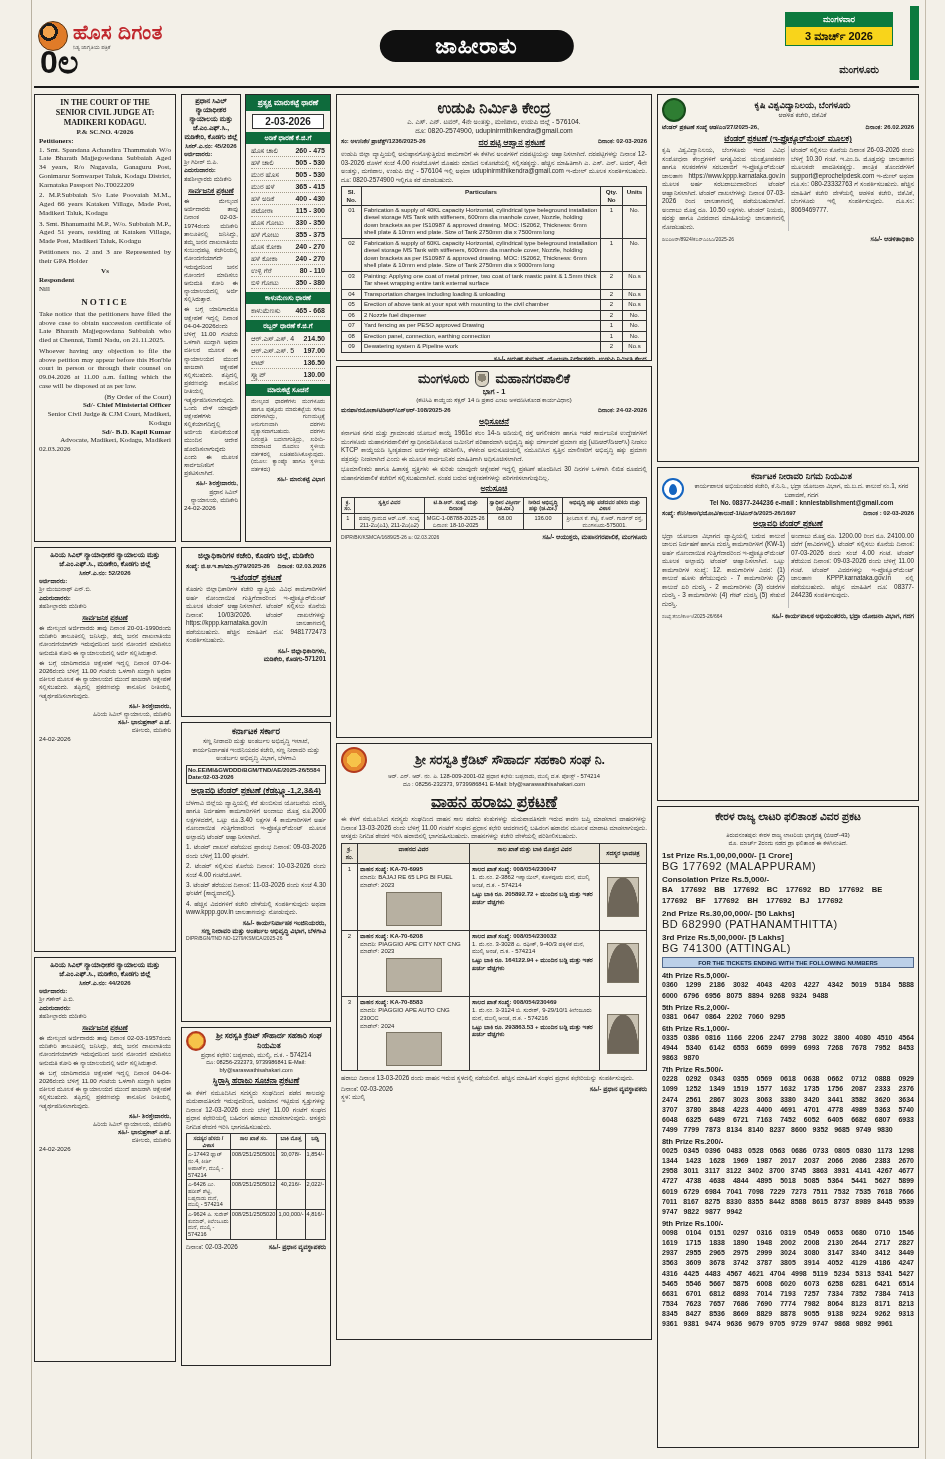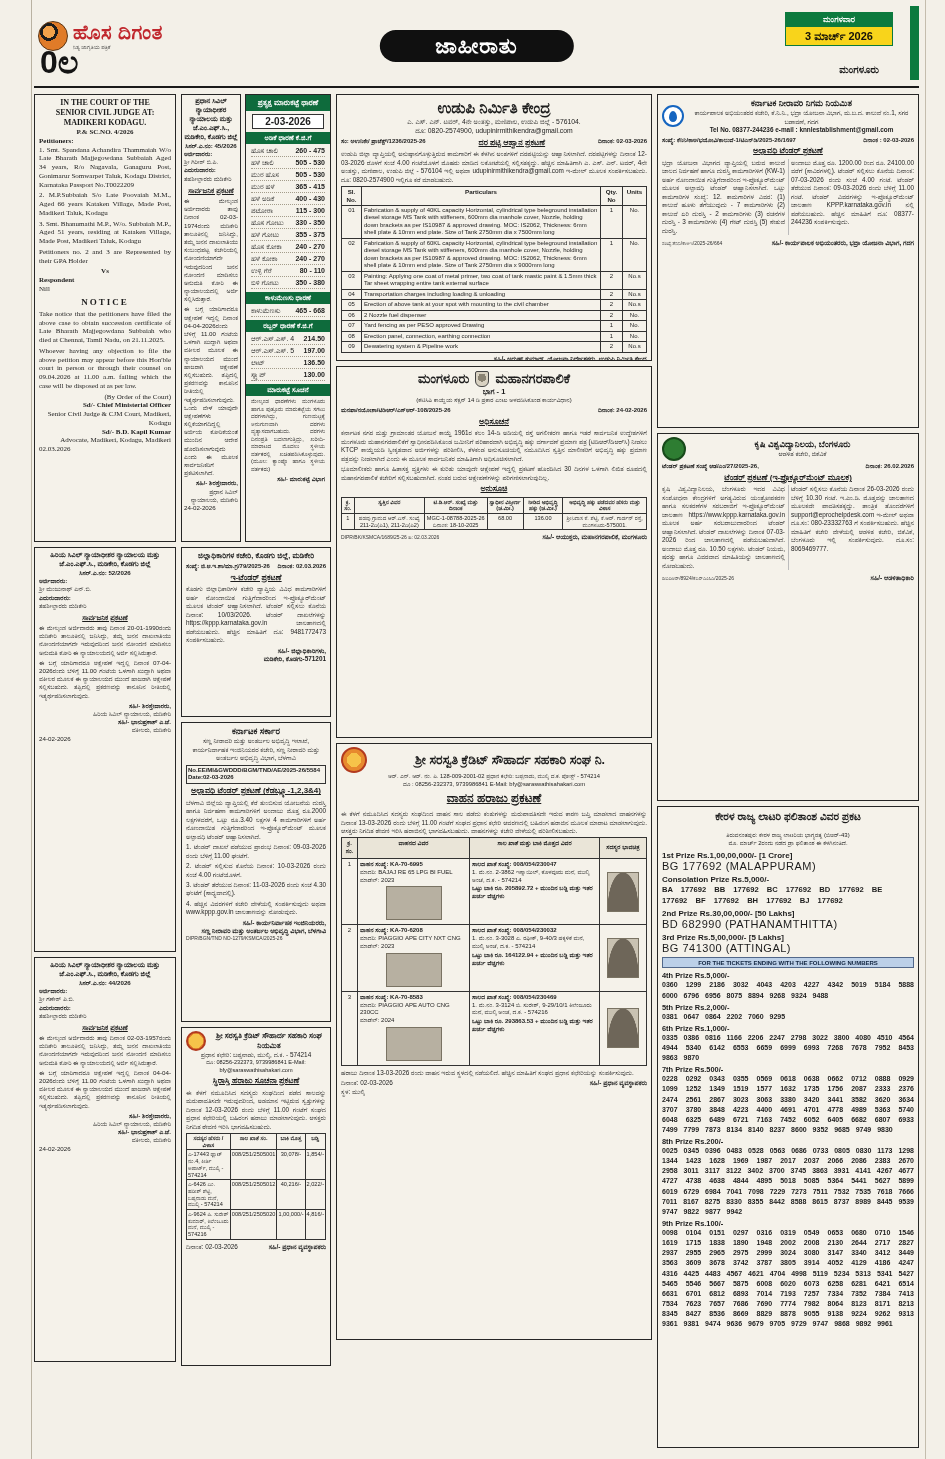--- a/index.html
+++ b/index.html
@@ -90,21 +90,21 @@
     background:radial-gradient(circle at 50% 40%, #8a8373 0 4px, #d9d2c2 4px)}
   .mtable{width:100%;border-collapse:collapse;font-size:5.6px;line-height:1.2;margin-top:2px}
   .mtable th,.mtable td{border:1px solid #333;padding:1px;vertical-align:top;text-align:center}
 
   
   .sv-head{display:flex;align-items:center;gap:6px}
   .sv-logo{width:26px;height:26px;border-radius:50%;border:2px solid #b23a1f;
     background:radial-gradient(circle at 50% 50%, #f6c44a 0 7px, #e78a2e 7px);flex:none}
   .sv-name{font-size:12.5px;font-weight:bold;text-align:center;flex:1}
   .sv-reg{font-size:5.8px;text-align:center}
-  .sv-big{font-size:12px;font-weight:bold;text-align:center;text-decoration:underline;margin:3px 0}
+  .sv-big{font-size:16px;font-weight:bold;text-align:center;text-decoration:underline;margin:3px 0}
   .vhead,.vrow{display:flex;border:1px solid #333;border-top:none;font-size:6px;line-height:1.3}
   .vhead{border-top:1px solid #333;font-weight:bold;text-align:center;background:#eae5d8}
   .vhead>div,.vrow>div{border-right:1px solid #333;padding:2px}
   .vhead>div:last-child,.vrow>div:last-child{border-right:none}
   .vsl{width:16px;flex:none;text-align:center}
   .vveh{width:112px;flex:none}
   .vloan{flex:1}
   .vmem{width:46px;flex:none;display:flex;align-items:center;justify-content:center}
   .vphoto{width:56px;height:34px;background:#b7b0a1;border:1px solid #7a7363;margin:2px auto}
   .photo{width:32px;height:40px;border:1px solid #7a7363;
@@ -656,69 +656,69 @@
           <span>ದಿನಾಂಕ: 02-03-2026</span><br>
           <span>ಸ್ಥಳ: ಮುಲ್ಕಿ</span>
         </span>
         <span class="bold">ಸಹಿ/- ಪ್ರಧಾನ ವ್ಯವಸ್ಥಾಪಕರು</span>
       </div>
     </section>
   </div>
 
   <div class="col">
 
-    <section class="b h334 tn">
-      <div class="agri-head">
-        <div class="knnl-logo">
-            <span class="knnl-drop"></span>
-          </div>
-        <div style="flex:1">
-          <div class="org">ಕರ್ನಾಟಕ ನೀರಾವರಿ ನಿಗಮ ನಿಯಮಿತ</div>
-          <div class="org-sm">ಕಾರ್ಯಪಾಲಕ ಅಭಿಯಂತರರ ಕಚೇರಿ, ಕೆ.ನಿ.ನಿ., ಭದ್ರಾ ಯೋಜನಾ ವಿಭಾಗ, ಮ.ಬ.ದ. ಕಾಲುವೆ ನಂ.1, ಸಗರ ಬಡಾವಣೆ, ಗದಗ</div>
-          <div class="org-sm bold">Tel No. 08377-244236  e-mail : knnlestablishment@gmail.com</div>
-        </div>
-      </div>
-      <div class="ref">
-        <span>ಸಂಖ್ಯೆ: ಕೆನಿನಿ/ಕಾಅ/ಭಯೋವಿ/ಕಾಲುವೆ-1/ಟಿಎನ್‌ಡಿ/2025-26/1697</span>
-        <span>ದಿನಾಂಕ : 02-03-2026</span>
-      </div>
-      <div class="hd2">ಅಲ್ಪಾವಧಿ ಟೆಂಡರ್ ಪ್ರಕಟಣೆ</div>
-      <div class="twocol">
-        <p>ಭದ್ರಾ ಯೋಜನಾ ವಿಭಾಗದ ವ್ಯಾಪ್ತಿಯಲ್ಲಿ ಬರುವ ಕಾಲುವೆ ಜಾಲದ ನಿರ್ವಹಣೆ ಹಾಗೂ ದುರಸ್ತಿ ಕಾಮಗಾರಿಗಳಿಗೆ (KW-1) ಅರ್ಹ ನೋಂದಾಯಿತ ಗುತ್ತಿಗೆದಾರರಿಂದ ಇ-ಪ್ರೊಕ್ಯೂರ್‌ಮೆಂಟ್ ಮೂಲಕ ಅಲ್ಪಾವಧಿ ಟೆಂಡರ್ ಆಹ್ವಾನಿಸಲಾಗಿದೆ. ಒಟ್ಟು ಕಾಮಗಾರಿಗಳ ಸಂಖ್ಯೆ: 12. ಕಾಮಗಾರಿಗಳ ವಿವರ: (1) ಕಾಲುವೆ ಹೂಳು ತೆಗೆಯುವುದು - 7 ಕಾಮಗಾರಿಗಳು (2) ಕಾಲುವೆ ಏರಿ ದುರಸ್ತಿ - 2 ಕಾಮಗಾರಿಗಳು (3) ರಚನೆಗಳ ದುರಸ್ತಿ - 3 ಕಾಮಗಾರಿಗಳು (4) ಗೇಟ್ ದುರಸ್ತಿ (5) ಸೇತುವೆ ದುರಸ್ತಿ.</p>
-        <p>ಅಂದಾಜು ಮೊತ್ತ ರೂ. 1200.00 ರಿಂದ ರೂ. 24100.00 ವರೆಗೆ (ಸಾವಿರಗಳಲ್ಲಿ). ಟೆಂಡರ್ ಸಲ್ಲಿಸಲು ಕೊನೆಯ ದಿನಾಂಕ: 07-03-2026 ರಂದು ಸಂಜೆ 4.00 ಗಂಟೆ. ಟೆಂಡರ್ ತೆರೆಯುವ ದಿನಾಂಕ: 09-03-2026 ರಂದು ಬೆಳಿಗ್ಗೆ 11.00 ಗಂಟೆ. ಟೆಂಡರ್ ವಿವರಗಳನ್ನು ಇ-ಪ್ರೊಕ್ಯೂರ್‌ಮೆಂಟ್ ಜಾಲತಾಣ KPPP.karnataka.gov.in ನಲ್ಲಿ ಪಡೆಯಬಹುದು. ಹೆಚ್ಚಿನ ಮಾಹಿತಿಗೆ ದೂ: 08377-244236 ಸಂಪರ್ಕಿಸುವುದು.</p>
-      </div>
-      <div class="split" style="margin-top:4px">
-        <span class="dipr">ಸಂಖ್ಯೆ:ಕೆನಿನಿ/ಕಾಅಇ/2025-26/664</span>
-        <span class="sig">
-          <span>ಸಹಿ/- ಕಾರ್ಯಪಾಲಕ ಅಭಿಯಂತರರು,</span>
-          <span>ಭದ್ರಾ ಯೋಜನಾ ವಿಭಾಗ, ಗದಗ</span>
-        </span>
-      </div>
-    </section>
-
     <section class="b h368 tn">
       <div class="agri-head">
         <div class="agri-logo"></div>
         <div style="flex:1">
           <div class="org">ಕೃಷಿ ವಿಶ್ವವಿದ್ಯಾನಿಲಯ, ಬೆಂಗಳೂರು</div>
           <div class="org-sm">ಆಡಳಿತ ಕಚೇರಿ, ಜಿಕೆವಿಕೆ</div>
         </div>
       </div>
       <div class="ref">
         <span>ಟೆಂಡರ್ ಪ್ರಕಟಣೆ ಸಂಖ್ಯೆ ಆಡ/ಎಂ/27/2025-26,</span>
         <span>ದಿನಾಂಕ: 26.02.2026</span>
       </div>
       <div class="hd2">ಟೆಂಡರ್ ಪ್ರಕಟಣೆ (ಇ-ಪ್ರೊಕ್ಯೂರ್‌ಮೆಂಟ್ ಮೂಲಕ)</div>
       <div class="twocol">
         <p>ಕೃಷಿ ವಿಶ್ವವಿದ್ಯಾನಿಲಯ, ಬೆಂಗಳೂರು ಇದರ ವಿವಿಧ ಸಂಶೋಧನಾ ಕೇಂದ್ರಗಳಿಗೆ ಅಗತ್ಯವಿರುವ ಯಂತ್ರೋಪಕರಣ ಹಾಗೂ ಸಲಕರಣೆಗಳ ಸರಬರಾಜಿಗೆ ಇ-ಪ್ರೊಕ್ಯೂರ್‌ಮೆಂಟ್ ಜಾಲತಾಣ https://www.kppp.karnataka.gov.in ಮೂಲಕ ಅರ್ಹ ಸರಬರಾಜುದಾರರಿಂದ ಟೆಂಡರ್ ಆಹ್ವಾನಿಸಲಾಗಿದೆ. ಟೆಂಡರ್ ದಾಖಲೆಗಳನ್ನು ದಿನಾಂಕ 07-03-2026 ರಿಂದ ಜಾಲತಾಣದಲ್ಲಿ ಪಡೆಯಬಹುದಾಗಿದೆ. ಅಂದಾಜು ಮೊತ್ತ ರೂ. 10.50 ಲಕ್ಷಗಳು. ಟೆಂಡರ್ ನಿಯಮ, ಷರತ್ತು ಹಾಗೂ ವಿವರವಾದ ಮಾಹಿತಿಯನ್ನು ಜಾಲತಾಣದಲ್ಲಿ ನೋಡಬಹುದು.</p>
         <p>ಟೆಂಡರ್ ಸಲ್ಲಿಸಲು ಕೊನೆಯ ದಿನಾಂಕ 26-03-2026 ರಂದು ಬೆಳಿಗ್ಗೆ 10.30 ಗಂಟೆ. ಇ.ಎಂ.ಡಿ. ಮೊತ್ತವನ್ನು ಜಾಲತಾಣದ ಮೂಲಕವೇ ಪಾವತಿಸತಕ್ಕದ್ದು. ತಾಂತ್ರಿಕ ತೊಂದರೆಗಳಿಗೆ support@eprochelpdesk.com ಇ-ಮೇಲ್ ಅಥವಾ ದೂ.ಸಂ: 080-23332763 ಗೆ ಸಂಪರ್ಕಿಸಬಹುದು. ಹೆಚ್ಚಿನ ಮಾಹಿತಿಗೆ ಕಚೇರಿ ವೇಳೆಯಲ್ಲಿ ಆಡಳಿತ ಕಚೇರಿ, ಜಿಕೆವಿಕೆ, ಬೆಂಗಳೂರು ಇಲ್ಲಿ ಸಂಪರ್ಕಿಸುವುದು. ದೂ.ಸಂ: 8069469777.</p>
       </div>
       <div class="split" style="margin-top:4px">
         <span class="dipr">ಡಿಐಪಿಆರ್/8924/ಕೆಎಸ್ಎಂಸಿಎ/2025-26</span>
         <span class="sig">ಸಹಿ/- ಆಡಳಿತಾಧಿಕಾರಿ</span>
+      </div>
+    </section>
+
+    <section class="b h334 tn">
+      <div class="agri-head">
+        <div class="knnl-logo">
+            <span class="knnl-drop"></span>
+          </div>
+        <div style="flex:1">
+          <div class="org">ಕರ್ನಾಟಕ ನೀರಾವರಿ ನಿಗಮ ನಿಯಮಿತ</div>
+          <div class="org-sm">ಕಾರ್ಯಪಾಲಕ ಅಭಿಯಂತರರ ಕಚೇರಿ, ಕೆ.ನಿ.ನಿ., ಭದ್ರಾ ಯೋಜನಾ ವಿಭಾಗ, ಮ.ಬ.ದ. ಕಾಲುವೆ ನಂ.1, ಸಗರ ಬಡಾವಣೆ, ಗದಗ</div>
+          <div class="org-sm bold">Tel No. 08377-244236  e-mail : knnlestablishment@gmail.com</div>
+        </div>
+      </div>
+      <div class="ref">
+        <span>ಸಂಖ್ಯೆ: ಕೆನಿನಿ/ಕಾಅ/ಭಯೋವಿ/ಕಾಲುವೆ-1/ಟಿಎನ್‌ಡಿ/2025-26/1697</span>
+        <span>ದಿನಾಂಕ : 02-03-2026</span>
+      </div>
+      <div class="hd2">ಅಲ್ಪಾವಧಿ ಟೆಂಡರ್ ಪ್ರಕಟಣೆ</div>
+      <div class="twocol">
+        <p>ಭದ್ರಾ ಯೋಜನಾ ವಿಭಾಗದ ವ್ಯಾಪ್ತಿಯಲ್ಲಿ ಬರುವ ಕಾಲುವೆ ಜಾಲದ ನಿರ್ವಹಣೆ ಹಾಗೂ ದುರಸ್ತಿ ಕಾಮಗಾರಿಗಳಿಗೆ (KW-1) ಅರ್ಹ ನೋಂದಾಯಿತ ಗುತ್ತಿಗೆದಾರರಿಂದ ಇ-ಪ್ರೊಕ್ಯೂರ್‌ಮೆಂಟ್ ಮೂಲಕ ಅಲ್ಪಾವಧಿ ಟೆಂಡರ್ ಆಹ್ವಾನಿಸಲಾಗಿದೆ. ಒಟ್ಟು ಕಾಮಗಾರಿಗಳ ಸಂಖ್ಯೆ: 12. ಕಾಮಗಾರಿಗಳ ವಿವರ: (1) ಕಾಲುವೆ ಹೂಳು ತೆಗೆಯುವುದು - 7 ಕಾಮಗಾರಿಗಳು (2) ಕಾಲುವೆ ಏರಿ ದುರಸ್ತಿ - 2 ಕಾಮಗಾರಿಗಳು (3) ರಚನೆಗಳ ದುರಸ್ತಿ - 3 ಕಾಮಗಾರಿಗಳು (4) ಗೇಟ್ ದುರಸ್ತಿ (5) ಸೇತುವೆ ದುರಸ್ತಿ.</p>
+        <p>ಅಂದಾಜು ಮೊತ್ತ ರೂ. 1200.00 ರಿಂದ ರೂ. 24100.00 ವರೆಗೆ (ಸಾವಿರಗಳಲ್ಲಿ). ಟೆಂಡರ್ ಸಲ್ಲಿಸಲು ಕೊನೆಯ ದಿನಾಂಕ: 07-03-2026 ರಂದು ಸಂಜೆ 4.00 ಗಂಟೆ. ಟೆಂಡರ್ ತೆರೆಯುವ ದಿನಾಂಕ: 09-03-2026 ರಂದು ಬೆಳಿಗ್ಗೆ 11.00 ಗಂಟೆ. ಟೆಂಡರ್ ವಿವರಗಳನ್ನು ಇ-ಪ್ರೊಕ್ಯೂರ್‌ಮೆಂಟ್ ಜಾಲತಾಣ KPPP.karnataka.gov.in ನಲ್ಲಿ ಪಡೆಯಬಹುದು. ಹೆಚ್ಚಿನ ಮಾಹಿತಿಗೆ ದೂ: 08377-244236 ಸಂಪರ್ಕಿಸುವುದು.</p>
+      </div>
+      <div class="split" style="margin-top:4px">
+        <span class="dipr">ಸಂಖ್ಯೆ:ಕೆನಿನಿ/ಕಾಅಇ/2025-26/664</span>
+        <span class="sig">
+          <span>ಸಹಿ/- ಕಾರ್ಯಪಾಲಕ ಅಭಿಯಂತರರು,</span>
+          <span>ಭದ್ರಾ ಯೋಜನಾ ವಿಭಾಗ, ಗದಗ</span>
+        </span>
       </div>
     </section>
 
     <section class="b h642 lot">
       <div class="lot-title">ಕೇರಳ ರಾಜ್ಯ ಲಾಟರಿ ಫಲಿತಾಂಶ ವಿವರ ಪ್ರಕಟ</div>
       <div class="lot-intro">
         <span>ತಿರುವನಂತಪುರ: ಕೇರಳ ರಾಜ್ಯ ಲಾಟರಿಯ ಭಾಗ್ಯರತ್ನ (ಬಿಆರ್-43)</span><br>
         <span>ಮೊ. ಮಾರ್ಚ್ 2ರಂದು ನಡೆದ ಡ್ರಾ ಫಲಿತಾಂಶ ಈ ಕೆಳಗಿನಂತಿದೆ.</span>
       </div>
       <div class="plabel">1st Prize Rs.1,00,00,000/- [1 Crore]</div>

